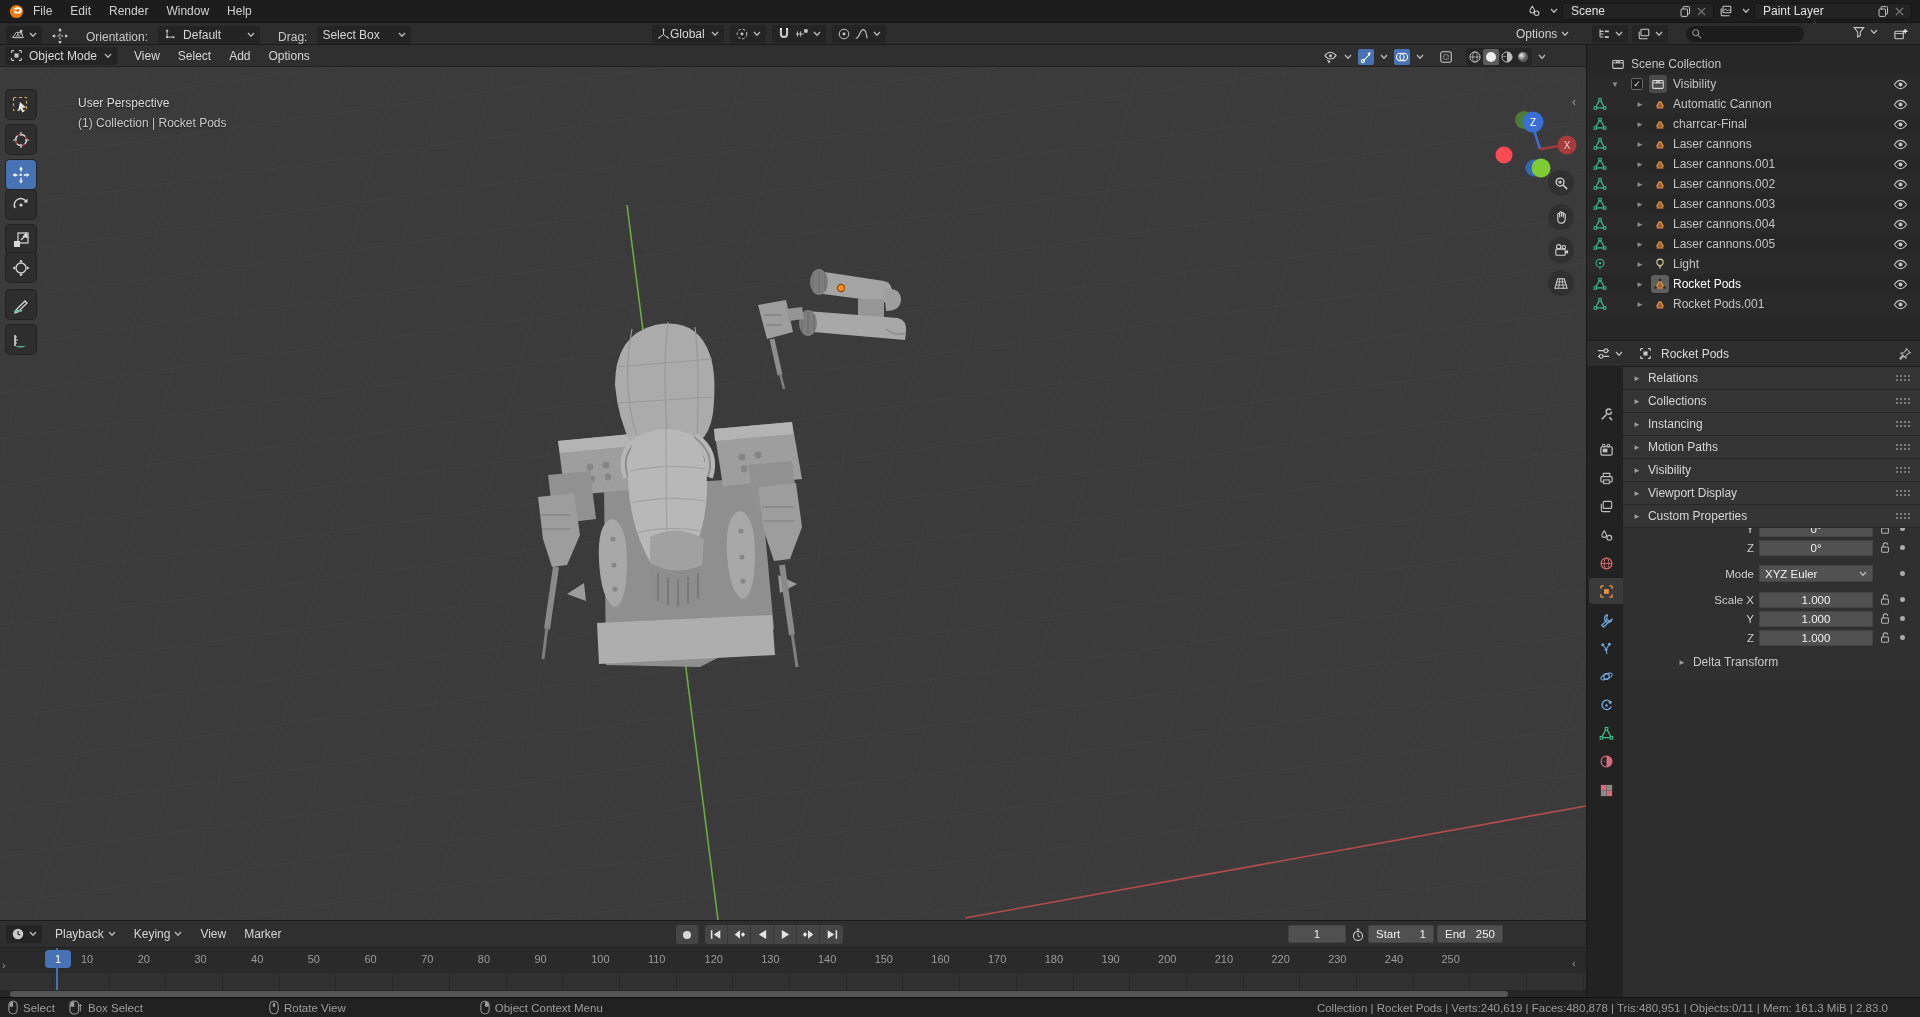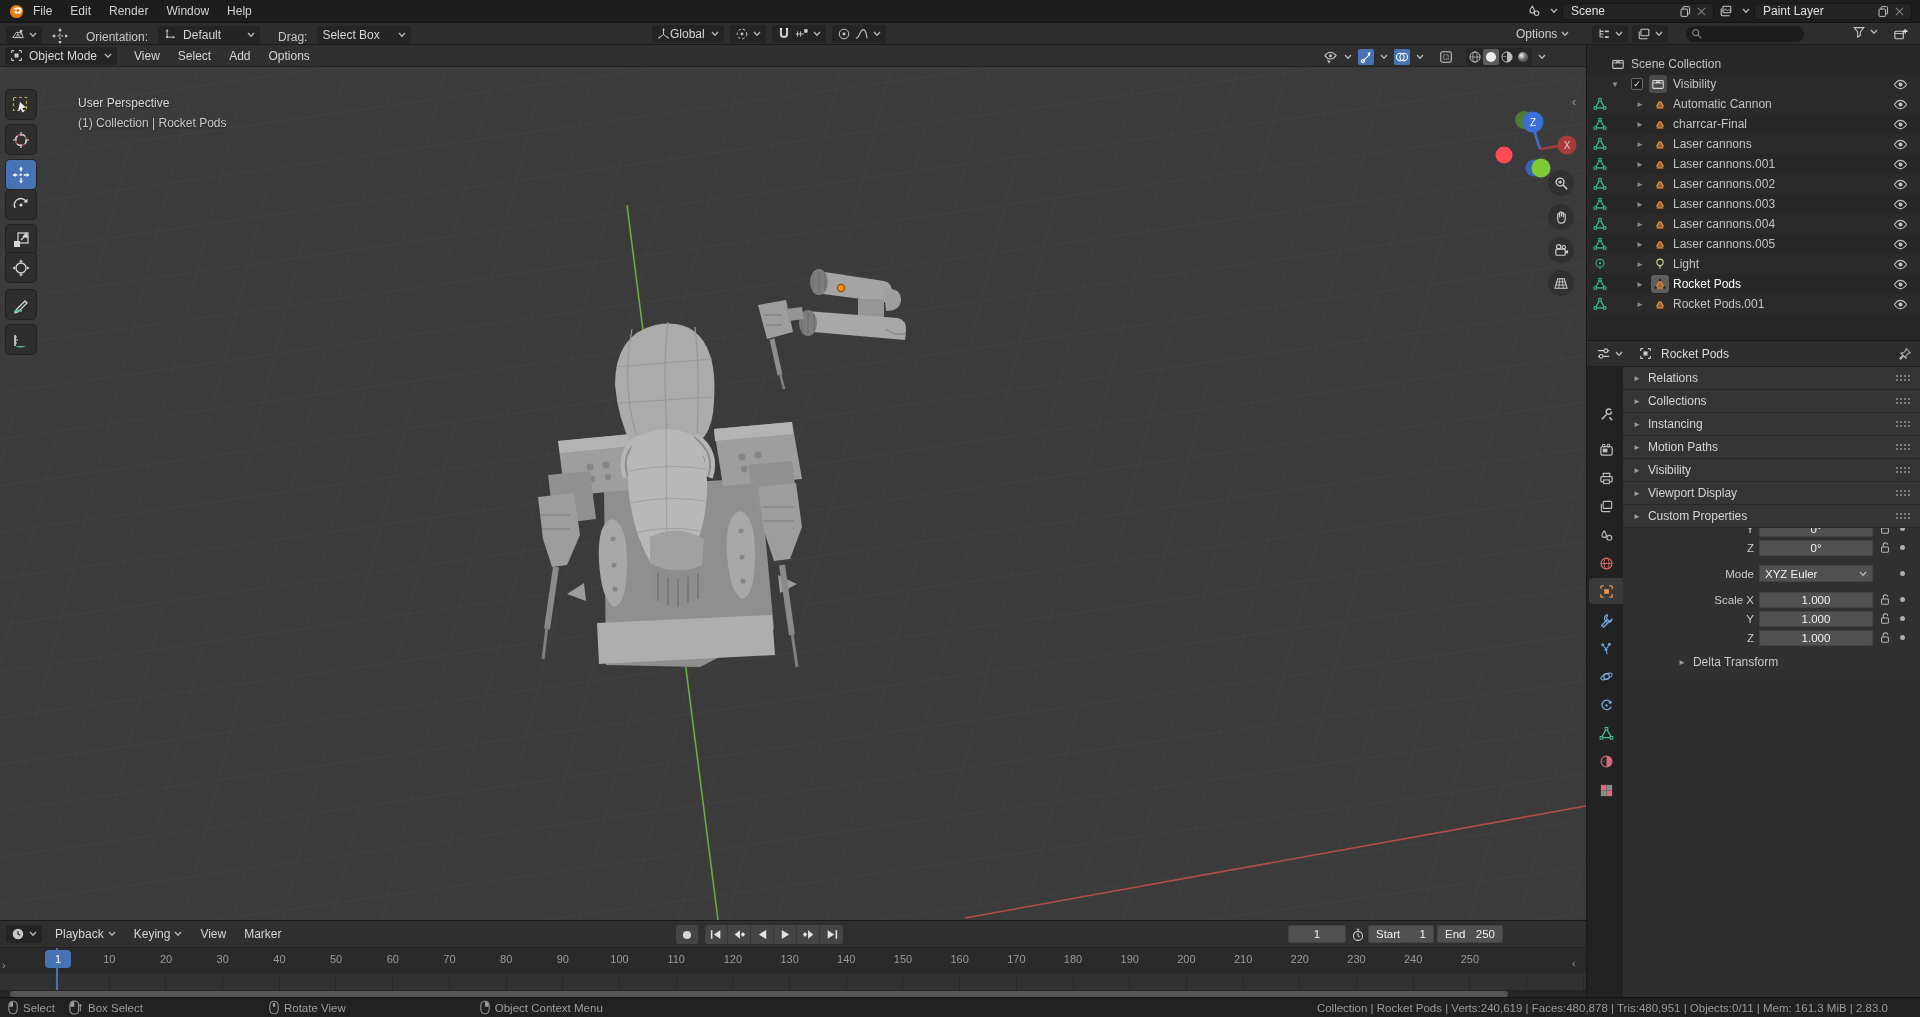--- a/index.html
+++ b/index.html
@@ -99,21 +99,21 @@
   .psec{position:absolute;width:298px;height:23px;background:#343434;border-bottom:1px solid #272727;
     display:flex;align-items:center;color:#d5d5d5}
   .psec .tri{margin:0 7px 0 10px;color:#9a9a9a;font-size:8px}
   
   #timeline{position:absolute;left:0;top:920px;width:1586px;height:77px;background:#14532d;border-top:1px solid #191919}
   #tl-header{position:absolute;left:0;top:0;width:1586px;height:27px;background:#2f2f2f;
     display:flex;align-items:center;border-bottom:1px solid #222}
   #tl-header .menu{padding:0 9px;color:#d6d6d6;display:flex;align-items:center}
   #tl-ruler{position:absolute;left:0;top:27px;width:1586px;height:25px;background:#2a2a2a}
   #tl-nums{position:absolute;left:81px;top:5px;display:flex;color:#9b9b9b;font-size:11px}
-  #tl-nums span{width:56.7px;text-align:center}
+  #tl-nums span{width:56.7px;}
   #tl-track{position:absolute;left:0;top:52px;width:1586px;height:17px;background:#313131;
     background-image:repeating-linear-gradient(90deg,#282828 0 1px,transparent 1px 56.7px);
     background-position-x:52px}
   #tl-scroll{position:absolute;left:0;top:69px;width:1586px;height:8px;background:#262626}
   #tl-scrollbar{position:absolute;left:10px;top:1px;width:1498px;height:6px;background:#555;border-radius:3px}
   #playhead{position:absolute;left:56px;top:27px;width:2px;height:42px;background:#4772b3}
   #frame-badge{position:absolute;left:45px;top:29px;width:26px;height:18px;background:#4772b3;
     border-radius:4px;color:#fff;text-align:center;line-height:18px;font-size:11px}
   .tl-btn{width:23px;height:19px;background:#454545;display:flex;align-items:center;
     justify-content:center;border-right:1px solid #383838}

